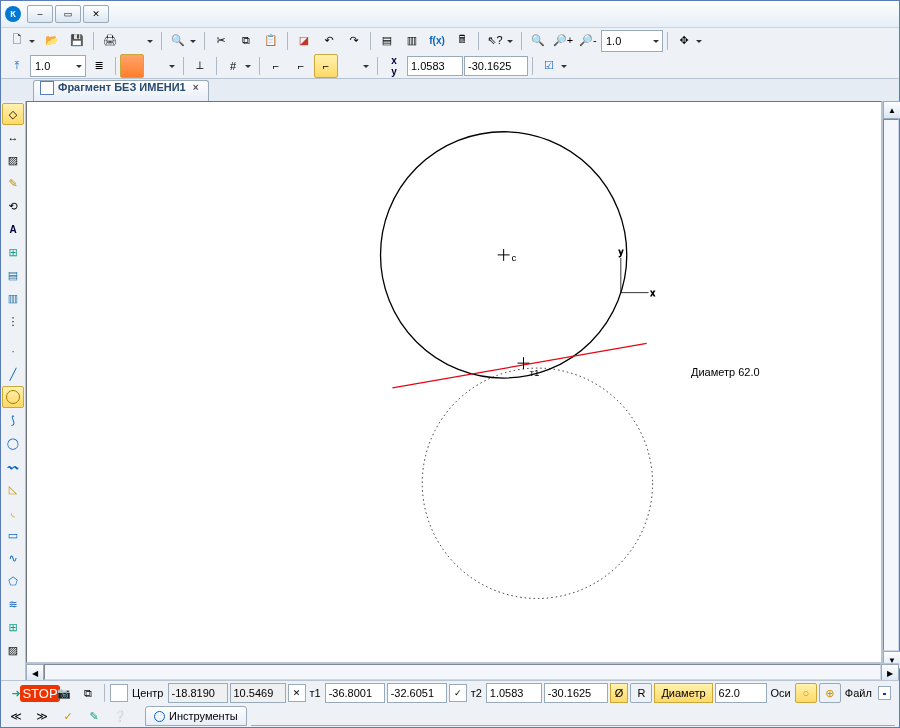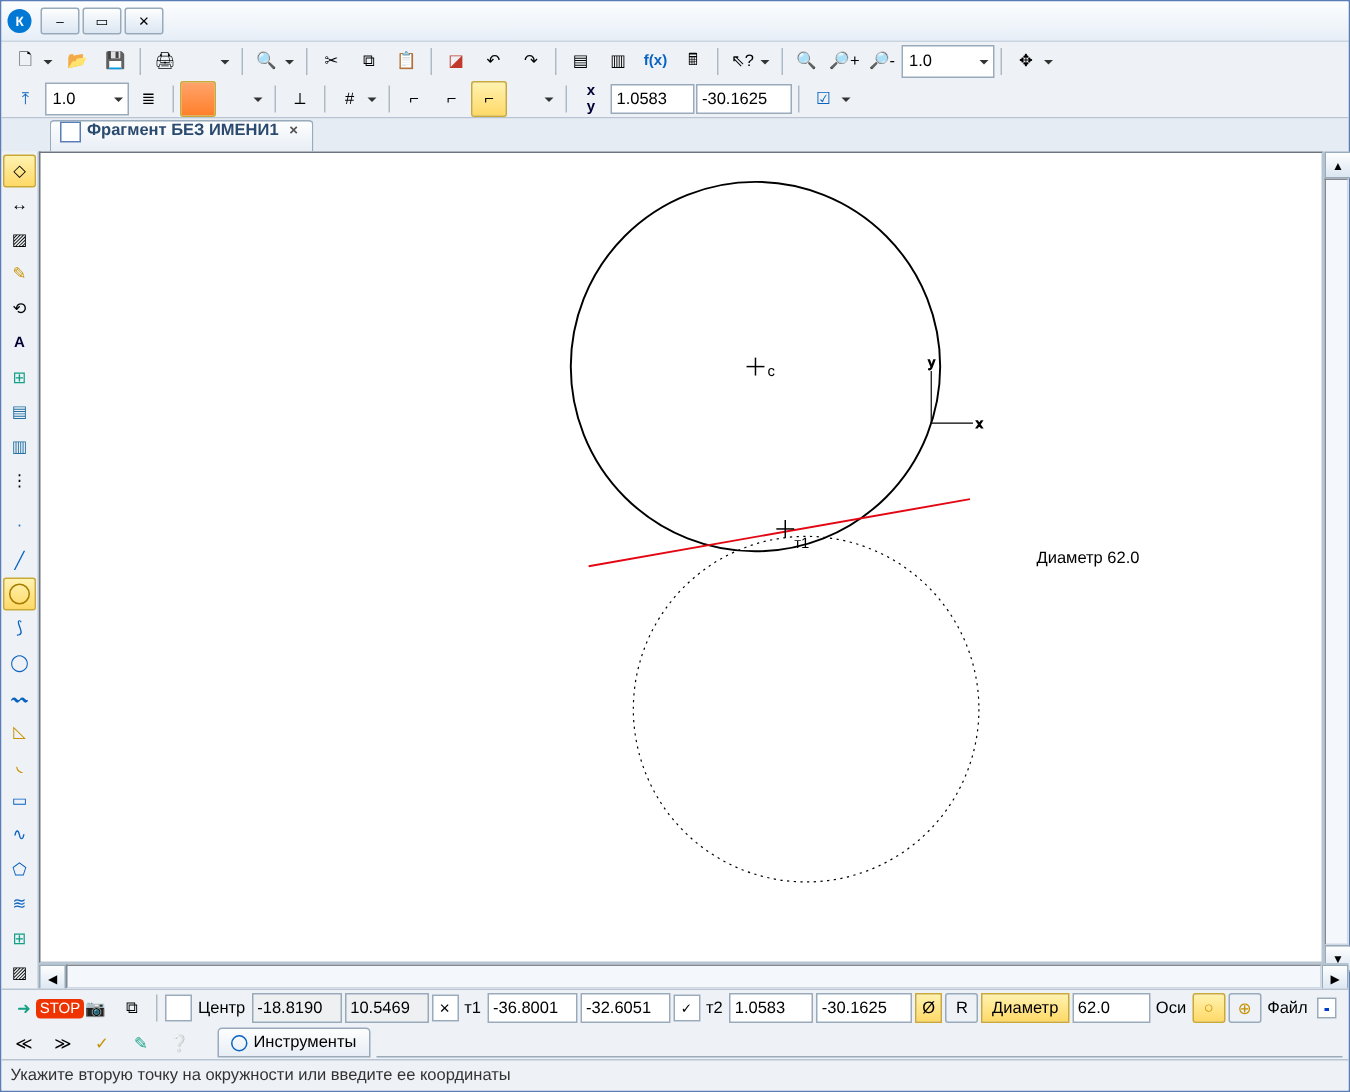--- a/index.html
+++ b/index.html
@@ -329,21 +329,21 @@
         <div class="scroll-btn">▶</div>
       </div>
     </div>
   </div>
 
   <div class="param-row">
     <div class="param-btn">
         <span style="color:#16a085">➜</span>
       </div>
     <div class="param-btn">
-        <span style="font-size:10px;background:#e30;color:#fff;padding:1px 2px;border-radius:3px">STOP</span>
+        <span style="font-size:13px;background:#e30;color:#fff;padding:1px 2px;border-radius:3px">STOP</span>
       </div>
     <div class="param-btn">
         <span>📷</span>
       </div>
     <div class="param-btn">
         <span>⧉</span>
       </div>
     <div class="tb-sep"></div>
 
     <div class="param-chk"></div>
@@ -416,17 +416,14 @@
         <span>❔</span>
       </div>
     <div style="width:6px"></div>
     <div class="tab" style="height:18px;background:linear-gradient(#fdfefe,#e8eef6);border:1px solid #9ab;border-radius:3px 3px 0 0;display:flex;align-items:center;padding:0 8px;gap:4px;">
       <span class="icon-circle" style="width:9px;height:9px;border-color:#0a62c1"></span>
       <span>Инструменты</span>
     </div>
     <div style="flex:1;border-bottom:1px solid #9ab;height:18px"></div>
   </div>
 
-  <div class="statusbar">
-    <span>Укажите вторую точку на окружности или введите ее координаты</span>
-  </div>
 
 </div>
 
 </body></html>

